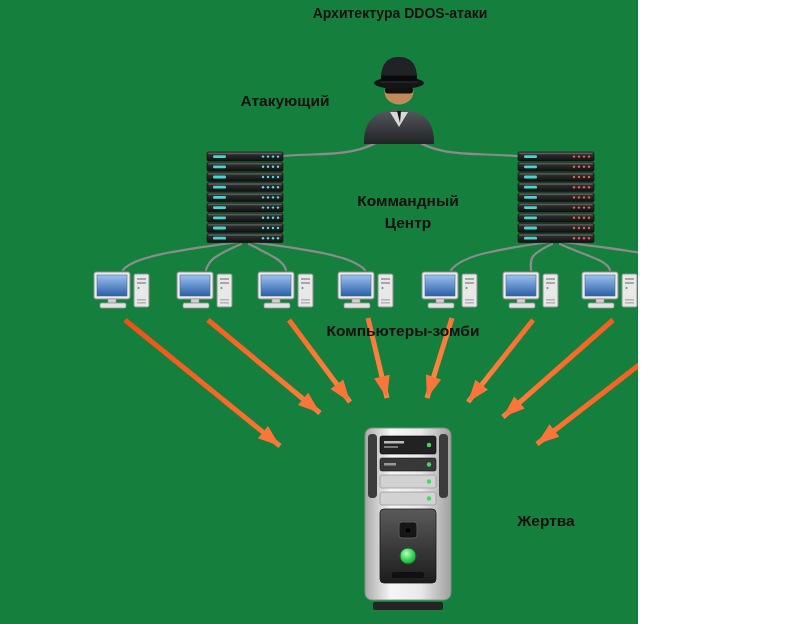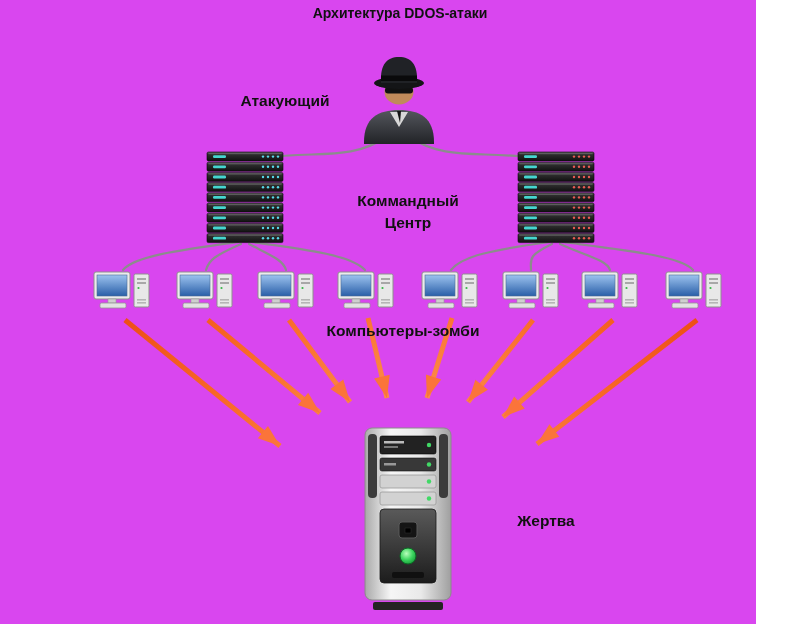--- a/index.html
+++ b/index.html
@@ -1,16 +1,16 @@
 <!DOCTYPE html>
 <html><head>
 <meta charset="utf-8">
 <style>
   html,body{margin:0;padding:0;background:#ffffff;}
-  .canvas{position:relative;width:756px;height:624px;background:#d946ef;overflow:hidden;}
+  .canvas{position:relative;width:638px;height:624px;background:#15803d;overflow:hidden;}
   .title{font:bold 14px "Liberation Sans",sans-serif;fill:#111111;}
   .label{font:bold 15.5px "Liberation Sans",sans-serif;fill:#111111;}
 </style>
 </head>
 <body>
 
 <div class="canvas">
 <svg width="800" height="624" viewBox="0 0 800 624" xmlns="http://www.w3.org/2000/svg">
   <defs>
     <linearGradient id="screenGrad" x1="0" y1="0" x2="0" y2="1">

